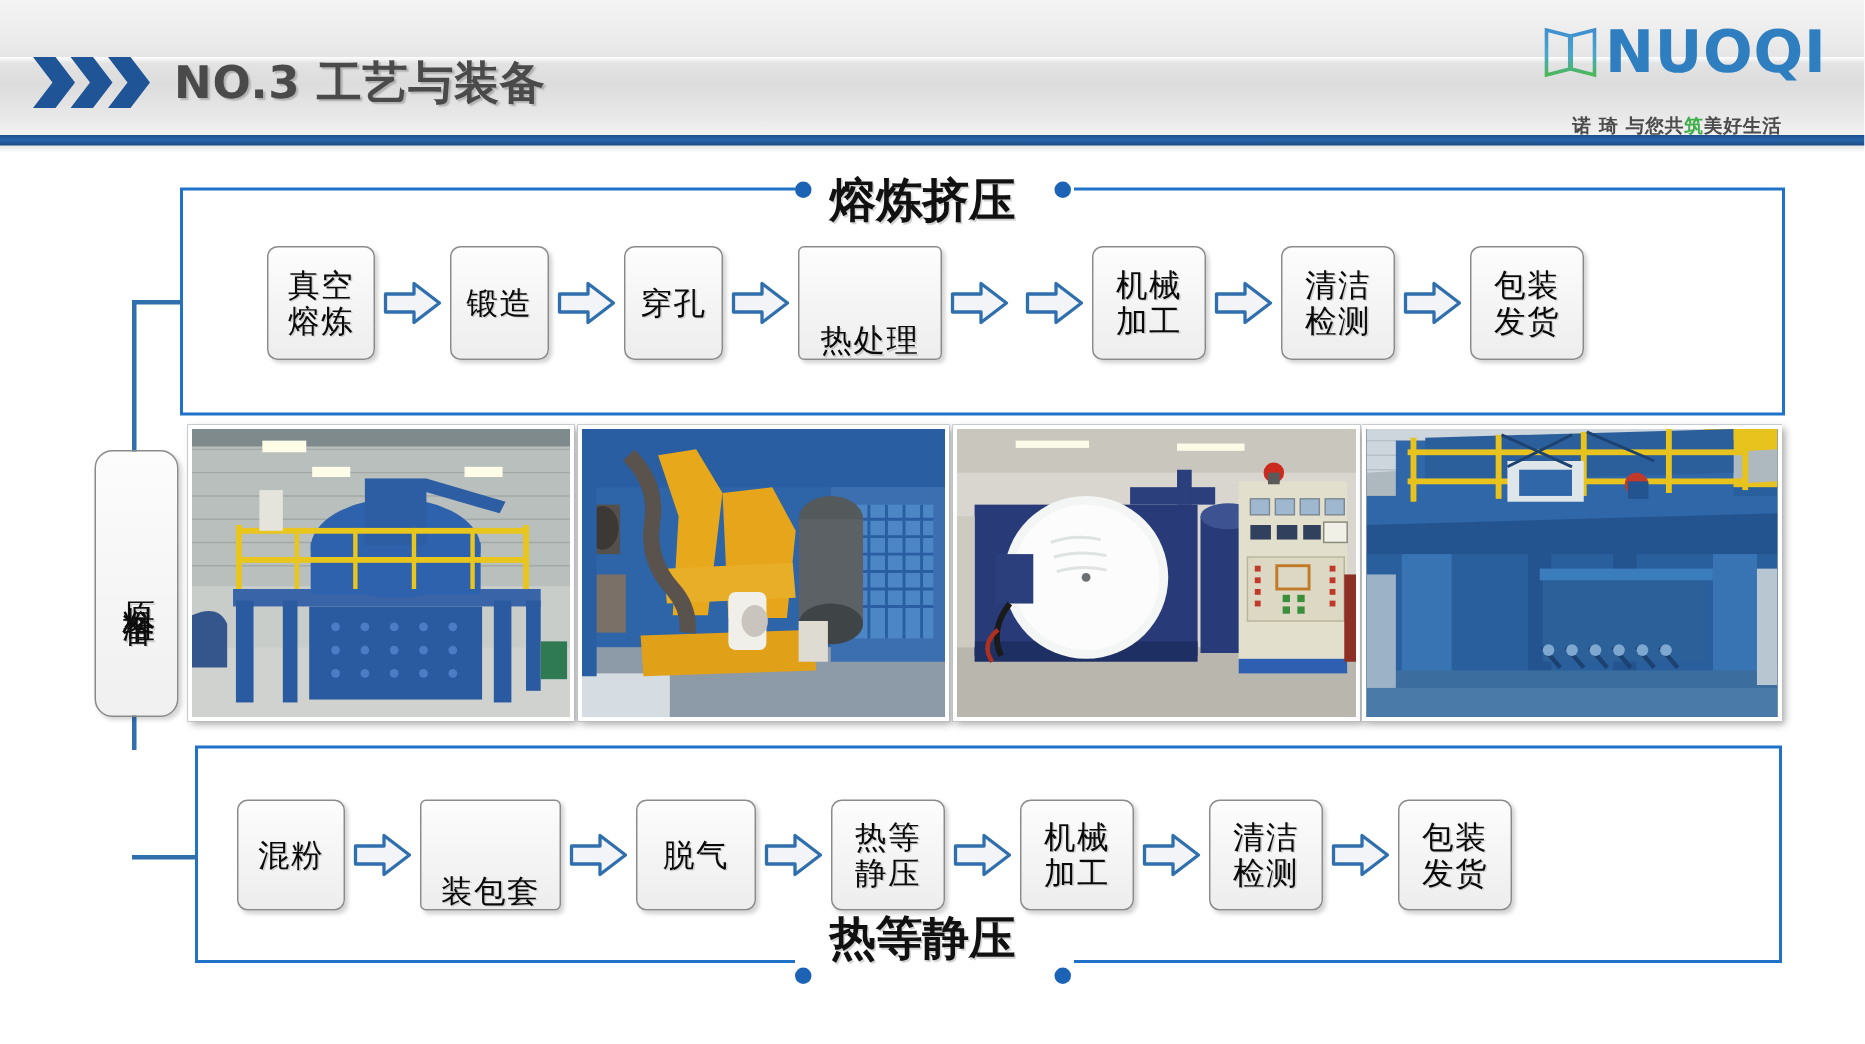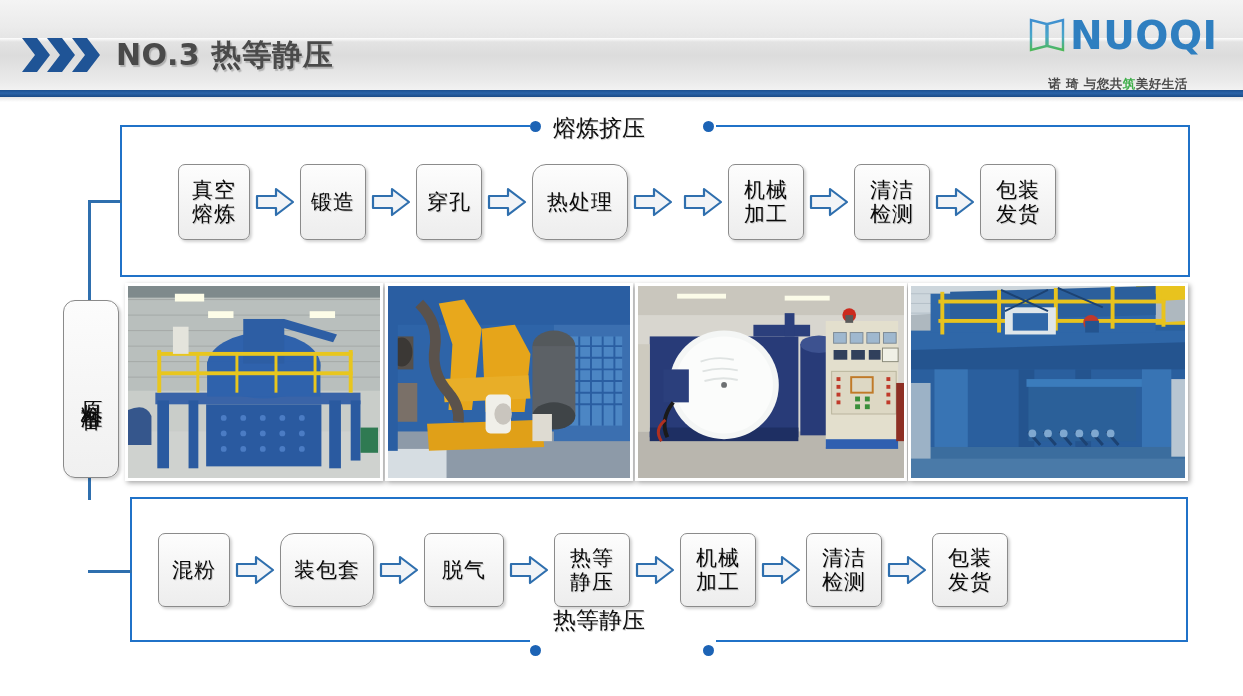--- a/index.html
+++ b/index.html
@@ -70,21 +70,21 @@
     font-size: 12.5px; font-weight: bold;
     color: #4b4b4b; letter-spacing: 0.5px;
     white-space: nowrap; text-align: center;
     width: 178px;
   }
   .logo-tagline .green { color: #3fae4a; }
 
   
   .section-label {
     position: absolute;
-    font-size: 23px; font-weight: normal;
+    font-size: 31px; font-weight: bold;
     color: #111;
     white-space: nowrap;
     text-shadow: 1px 1px 0 rgba(170,170,170,.5);
   }
   .label-top { left: 553px; top: 113px; }
   .label-bottom { left: 553px; top: 605px; }
 
   .dot {
     position: absolute;
     width: 11px; height: 11px; border-radius: 50%;
@@ -144,21 +144,21 @@
 
   .step-box {
     border: 1.5px solid #8b8b8b;
     border-radius: 7px;
     background: linear-gradient(to bottom, #fdfdfd 0%, #f4f4f4 55%, #ededed 100%);
     box-shadow: 2px 2px 3px rgba(0,0,0,.18);
     display: flex; align-items: center; justify-content: center;
     text-align: center;
     flex: none;
   }
-  .step-box.rounded-lg { border-radius: 14px; }
+  .step-box.rounded-lg { border-radius: 4px; align-items: flex-end; }
   .step-text {
     font-size: 21px; color: #0a0a0a; line-height: 1.15;
     letter-spacing: 1px;
     text-shadow: 1px 1px 0 rgba(175,175,175,.55);
     white-space: pre-line;
   }
 
   .arrow {
     flex: none;
     width: 40px; height: 32px;
@@ -195,21 +195,21 @@
           <polygon points="0,2 13,19 0,36 15,36 28,19 15,2" fill="#1f5496"></polygon>
         </svg>
       </div>
       <div class="chev" style="left:50px;">
         <svg width="30" height="38" viewBox="0 0 30 38">
           <polygon points="0,2 13,19 0,36 15,36 28,19 15,2" fill="#1f5496"></polygon>
         </svg>
       </div>
     </div>
 
-    <div class="slide-title">NO.3  热等静压</div>
+    <div class="slide-title">NO.3  工艺与装备</div>
 
     <div class="logo-wrap">
       <div class="logo-top">
         <div class="logo-mark">
           <svg width="36" height="38" viewBox="0 0 36 38">
             <defs>
               <linearGradient id="lg1" x1="0" y1="0" x2="0" y2="1">
                 <stop offset="0%" stop-color="#3f8fd0"></stop>
                 <stop offset="55%" stop-color="#4aa7c9"></stop>
                 <stop offset="100%" stop-color="#4db858"></stop>

